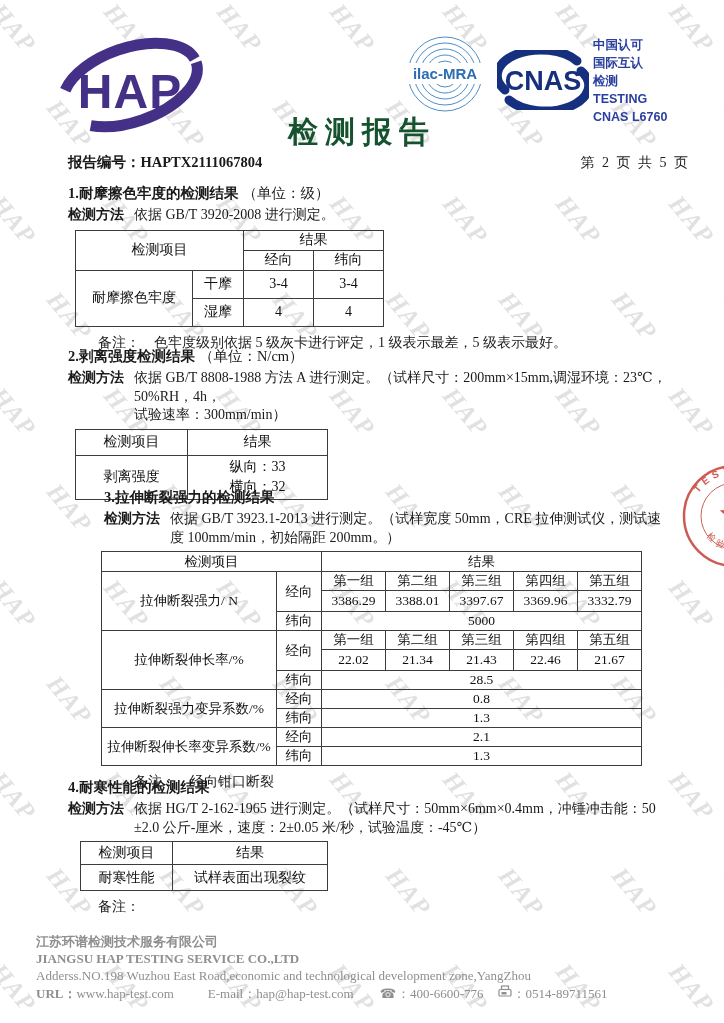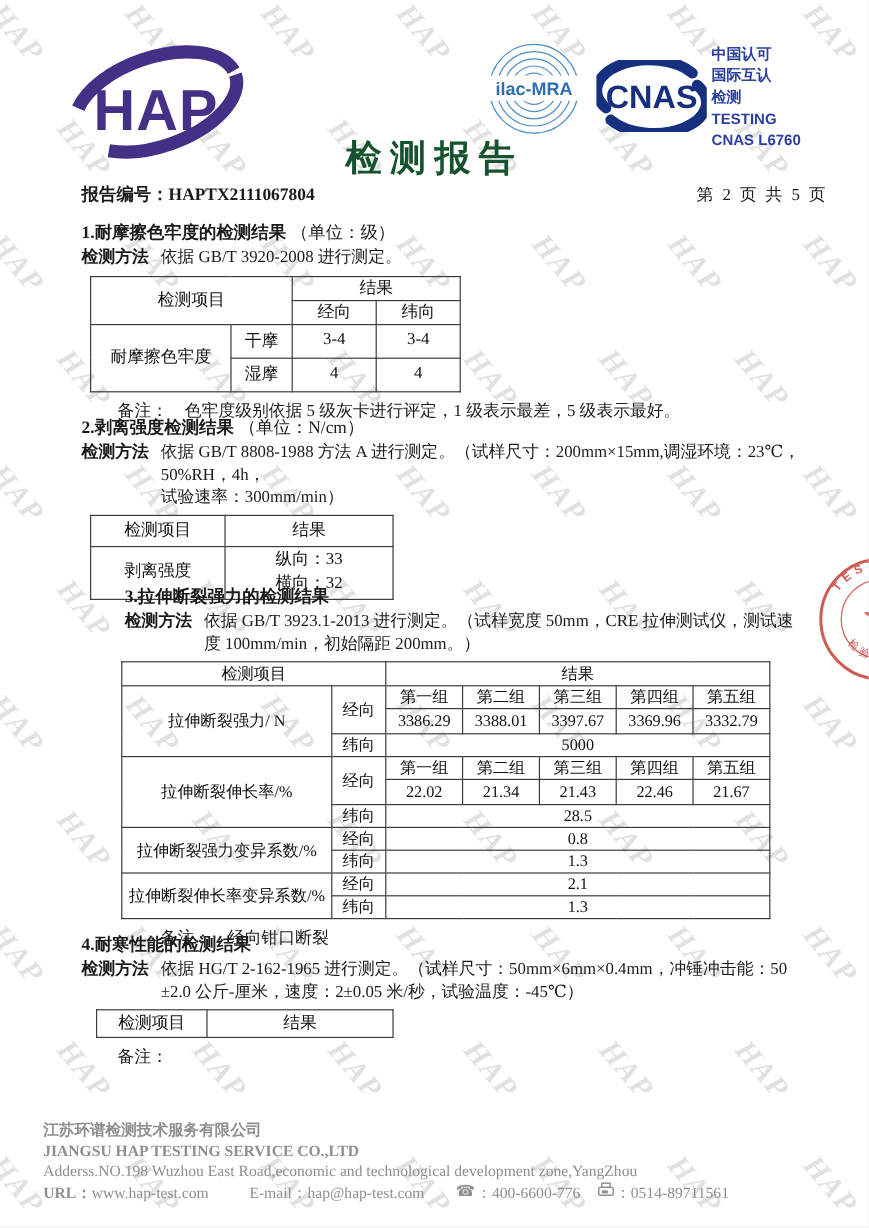--- a/index.html
+++ b/index.html
@@ -369,20 +369,24 @@
     <table id="t4">
       <colgroup>
           <col style="width:92px">
           <col style="width:155px">
         </colgroup>
       <tbody>
           <tr>
         <td>检测项目</td>
         <td>结果</td>
       </tr>
+      <tr>
+        <td class="tall">耐寒性能</td>
+        <td class="tall">试样表面出现裂纹</td>
+      </tr>
     </tbody>
       </table>
     <div class="note">
       <span class="note-label">备注：</span>
     </div>
   </div>
 
   <div id="stamp">
     <svg width="112" height="112" viewBox="0 0 112 112">
       <defs>

